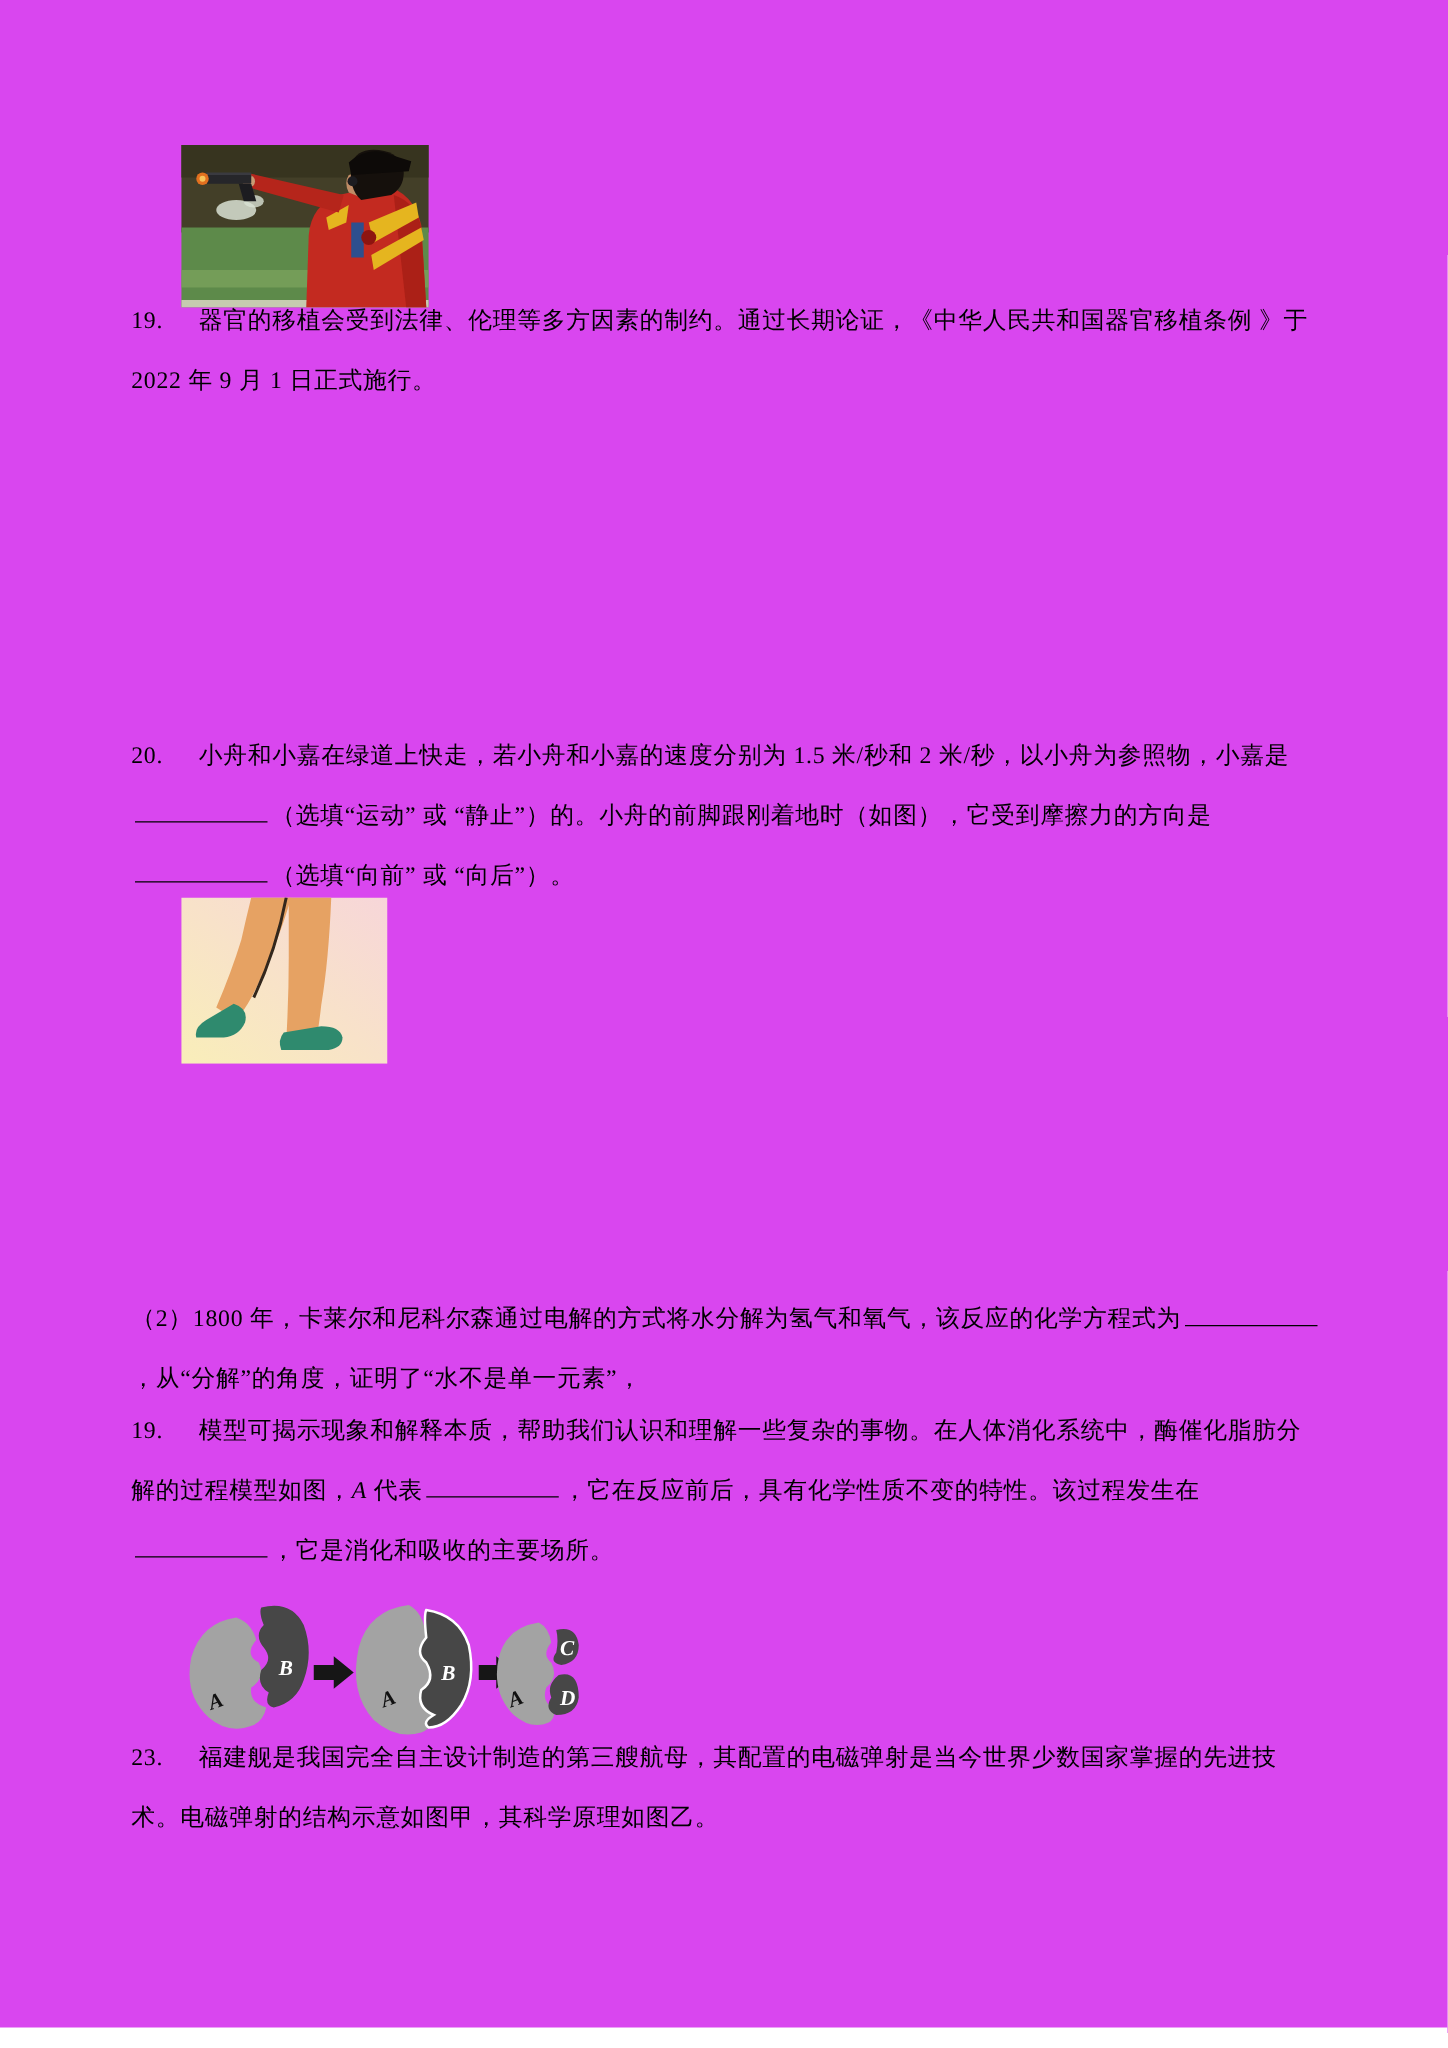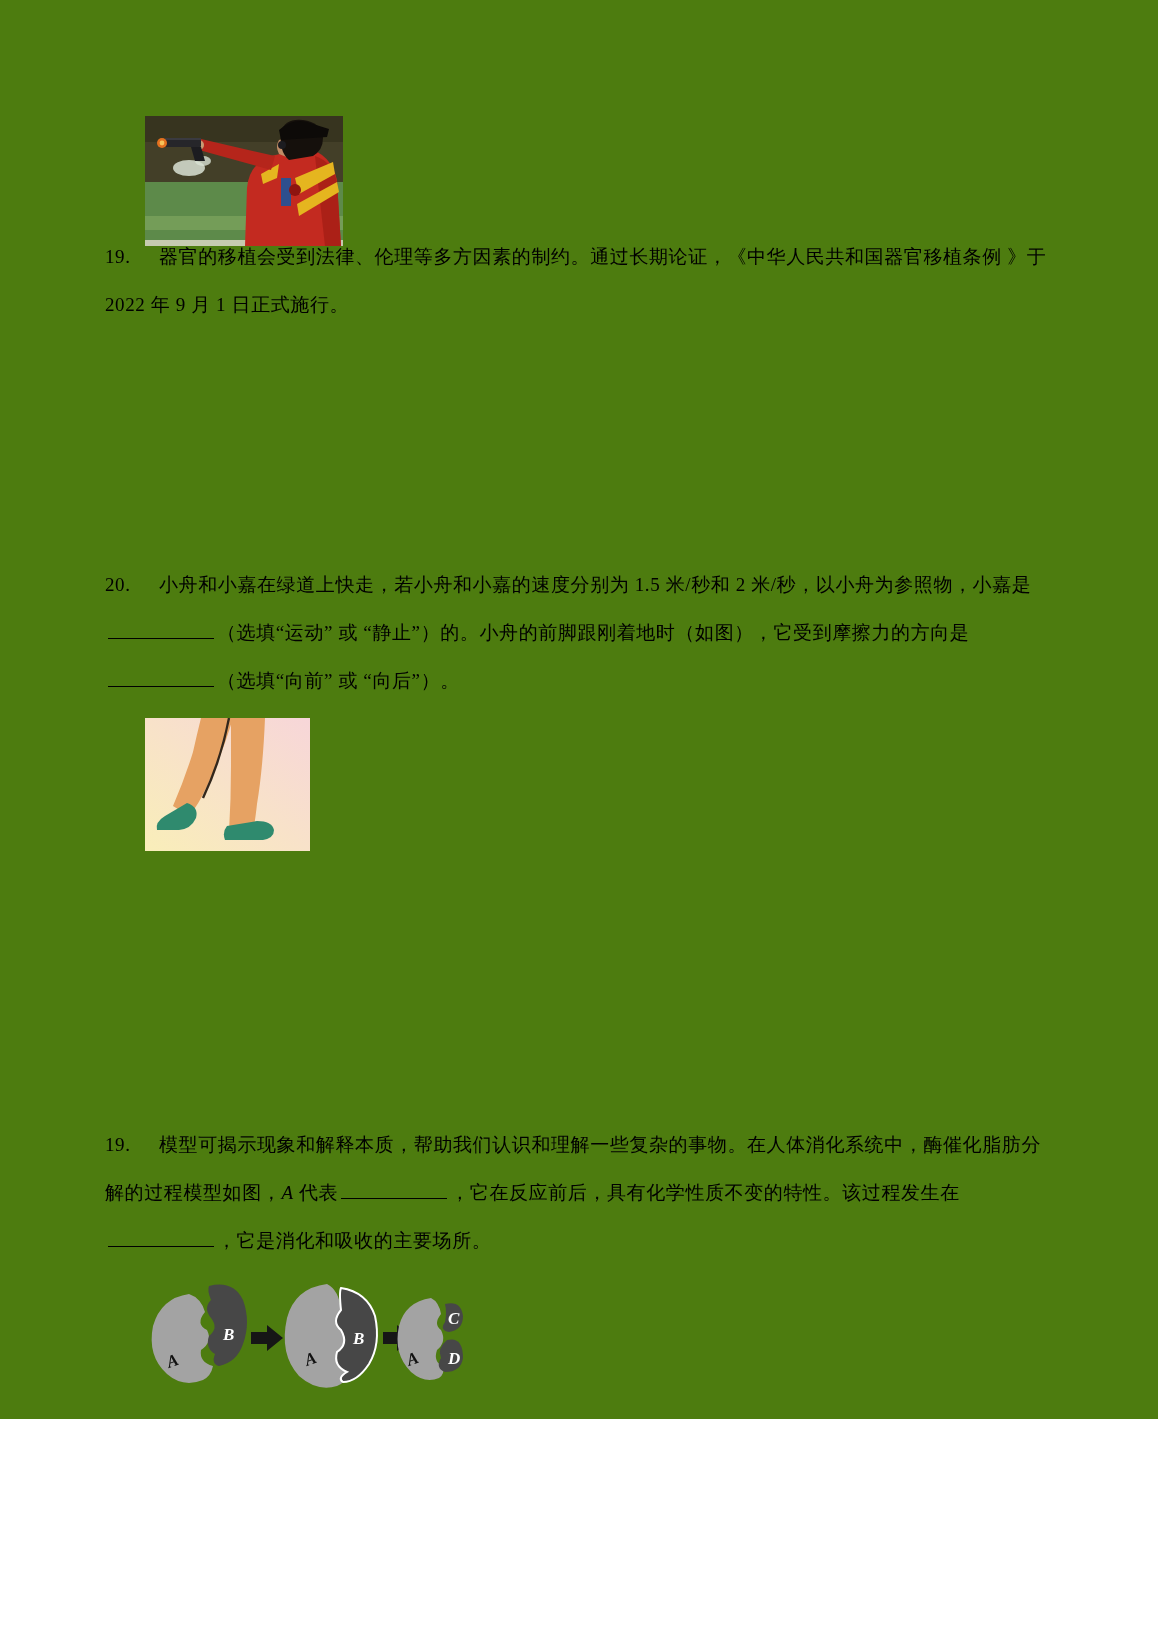--- a/index.html
+++ b/index.html
@@ -3,21 +3,21 @@
 <meta charset="utf-8">
 <style>
   * { box-sizing: border-box; }
   html, body { margin: 0; padding: 0; }
   body {
     width: 1158px; height: 1638px;
     background: #ffffff;
     font-family: "Liberation Serif", "DejaVu Serif", serif;
     color: #000;
   }
-  .page { position: relative; width: 1158px; height: 1419px; overflow: hidden; background: #4d7c0f; }
+  .page { position: relative; width: 1158px; height: 1622px; overflow: hidden; background: #d946ef; }
   .para {
     position: absolute; left: 105px; width: 954px; margin: 0;
     font-size: 19px; line-height: 48px; letter-spacing: 0.6px;
     text-align: left; word-break: break-all;
   }
   .qnum { display: inline-block; min-width: 54px; }
   .blank {
     display: inline-block; width: 106px; height: 18px;
     border-bottom: 1.6px solid #000; margin: 0 3px; vertical-align: baseline;
   }
@@ -64,41 +64,42 @@
       <path d="M136,16 Q140,2 158,4 Q176,6 178,22 Q178,34 168,40 L144,44 Q134,36 136,16 Z" fill="#15100c"></path>
       <path d="M134,14 Q150,0 168,8 L184,13 L182,21 L136,24 Z" fill="#0d0a08"></path>
       <circle cx="137" cy="29" r="4" fill="#1c1c20"></circle>
     </svg>
   </figure>
 
   <p class="para" style="top:233px"><span class="qnum">19.</span><span>器官的移植会受到法律、伦理等多方因素的制约。通过长期论证，《中华人民共和国器官移植条例 》于 2022 年 9 月 1 日正式施行。</span></p>
 
 
 
-  <p class="para" style="top:561px"><span class="qnum">20.</span><span>小舟和小嘉在绿道上快走，若小舟和小嘉的速度分别为  1.5 米/秒和 2 米/秒，以小舟为参照物，小嘉是</span><span class="blank"></span><span>（选填“运动” 或 “静止”）的。小舟的前脚跟刚着地时（如图），它受到摩擦力的方向是</span><span class="blank"></span><span>（选填“向前” 或 “向后”）。</span></p>
+  <p class="para" style="top:581px"><span class="qnum">20.</span><span>小舟和小嘉在绿道上快走，若小舟和小嘉的速度分别为  1.5 米/秒和 2 米/秒，以小舟为参照物，小嘉是</span><span class="blank"></span><span>（选填“运动” 或 “静止”）的。小舟的前脚跟刚着地时（如图），它受到摩擦力的方向是</span><span class="blank"></span><span>（选填“向前” 或 “向后”）。</span></p>
 
   <figure class="fig fig-walk">
     <svg width="165" height="133" viewBox="0 0 165 133">
       <defs>
         <linearGradient id="walkbg" x1="0%" y1="100%" x2="100%" y2="0%">
           <stop offset="0" stop-color="#f9eeb9"></stop>
           <stop offset="1" stop-color="#f7d6d9"></stop>
         </linearGradient>
       </defs>
       <rect x="0" y="0" width="165" height="133" fill="url(#walkbg)"></rect>
       <path d="M56,0 L88,0 Q76,40 62,68 Q54,86 44,98 L28,88 Q40,60 48,34 Q52,16 56,0 Z" fill="#e6a263"></path>
       <path d="M86,0 L120,0 Q118,50 112,86 Q110,104 108,114 L84,114 Q86,80 86,48 Z" fill="#e6a263"></path>
       <path d="M84,0 Q76,42 58,80" fill="none" stroke-width="2.4" stroke="#33271c"></path>
       <path d="M12,112 Q10,104 20,98 L42,85 Q54,89 51,100 Q46,111 34,112 Z" fill="#2f8a6e"></path>
       <path d="M82,108 L112,103 Q127,103 129,112 Q129,120 118,122 L80,122 Q77,114 82,108 Z" fill="#2f8a6e"></path>
     </svg>
   </figure>
 
 
 
+  <p class="para" style="top:1032px"><span>（2）1800 年，卡莱尔和尼科尔森通过电解的方式将水分解为氢气和氧气，该反应的化学方程式为</span><span class="blank"></span><span>，从“分解”的角度，证明了“水不是单一元素”，</span></p>
 
   <p class="para" style="top:1121px"><span class="qnum">19.</span><span>模型可揭示现象和解释本质，帮助我们认识和理解一些复杂的事物。在人体消化系统中，酶催化脂肪分解的过程模型如图，</span><span class="italic">A</span><span> 代表</span><span class="blank"></span><span>，它在反应前后，具有化学性质不变的特性。该过程发生在</span><span class="blank"></span><span>，它是消化和吸收的主要场所。</span></p>
 
   <figure class="fig fig-diagram">
     <svg width="320" height="120" viewBox="0 0 320 120">
 
       <path d="M44,16 Q16,20 8,48 Q2,78 22,96 Q38,110 58,102 Q66,98 68,88 Q54,84 56,72 Q68,64 62,52 Q50,46 60,34 Q56,20 44,16 Z" fill="#a3a3a3"></path>
       <path d="M64,8 Q88,2 98,22 Q106,44 98,66 Q92,84 74,88 Q66,86 70,76 Q60,70 64,58 Q74,50 66,40 Q58,30 66,22 Q62,12 64,8 Z" fill="#474747"></path>
       <text class="lbl" x="24" y="90" transform="rotate(-20 24 90)" fill="#111111">A</text>
       <text class="lbl" x="78" y="62" fill="#ffffff">B</text>
@@ -114,14 +115,15 @@
 
       <path d="M286,20 Q260,24 254,48 Q248,76 266,94 Q280,106 294,100 Q300,96 298,88 Q288,84 292,72 Q302,64 296,52 Q288,46 296,36 Q294,24 286,20 Z" fill="#a3a3a3"></path>
       <path d="M300,26 Q316,22 318,38 Q318,52 304,54 Q294,52 300,44 Q302,34 300,26 Z" fill="#474747"></path>
       <path d="M302,62 Q318,58 318,80 Q316,94 300,94 Q290,90 296,80 Q292,70 302,62 Z" fill="#474747"></path>
       <text class="lbl" x="264" y="88" transform="rotate(-20 264 88)" fill="#111111">A</text>
       <text class="lbl" x="303" y="46" fill="#ffffff">C</text>
       <text class="lbl" x="303" y="86" fill="#ffffff">D</text>
     </svg>
   </figure>
 
+  <p class="para" style="top:1383px"><span class="qnum">23.</span><span>福建舰是我国完全自主设计制造的第三艘航母，其配置的电磁弹射是当今世界少数国家掌握的先进技术。电磁弹射的结构示意如图甲，其科学原理如图乙。</span></p>
 
 </div>
 
 </body></html>

